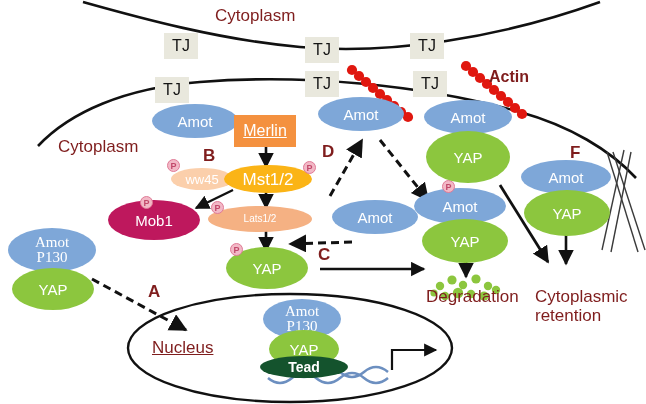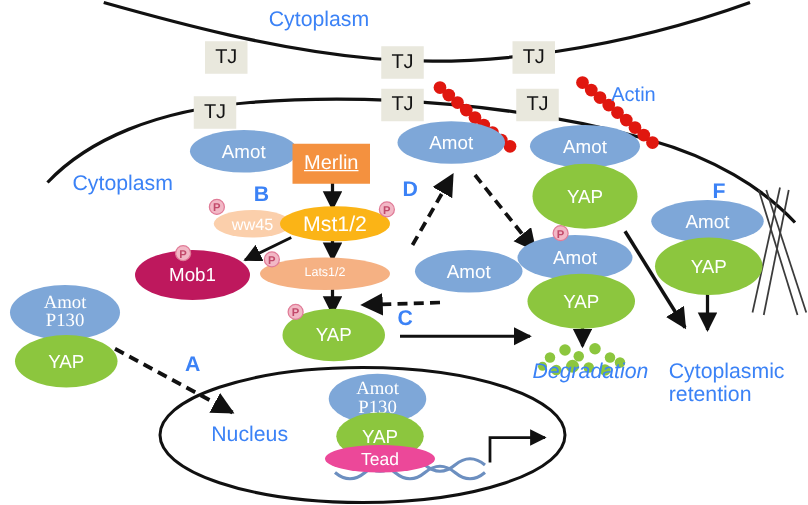--- a/index.html
+++ b/index.html
@@ -5,25 +5,25 @@
   html,body{margin:0;padding:0;background:#ffffff;}
   #stage{
     position:relative;
     width:646px;height:404px;
     background:#ffffff;
     overflow:hidden;
     font-family:"Liberation Sans", sans-serif;
   }
   #svgroot{position:absolute;left:0;top:0;width:646px;height:404px;}
 
-  .lbl{position:absolute;color:#3b82f6;white-space:nowrap;}
+  .lbl{position:absolute;color:#7f1d1d;white-space:nowrap;}
 
   
   .t-cytoplasm{font-size:17px;}
-  .t-actin{font-size:16px;}
+  .t-actin{font-size:16px;font-weight:bold;}
   .t-nucleus{font-size:17px;}
   .t-deg{font-size:17px;}
   .t-cytret{font-size:17px;line-height:19px;text-align:left;}
   .t-letter{font-size:17px;font-weight:bold;}
 
   
   .tj{
     position:absolute;
     background:#e9e8dd;
     color:#141414;
@@ -49,21 +49,21 @@
     color:#ffffff;
     text-align:center;
     line-height:1.0;
   }
   .el-amot{background:#7ea7d8;font-size:15px;}
   .el-yap{background:#8cc63e;font-size:15px;}
   .el-mob1{background:#be185d;font-size:15px;}
   .el-mst{background:#fbb416;font-size:17px;}
   .el-lats{background:#f5b183;font-size:10px;}
   .el-ww45{background:#fbcfab;font-size:13px;}
-  .el-tead{background:#ec4899;font-size:14px;}
+  .el-tead{background:#14532d;font-size:14px;font-weight:bold;}
   .el-serif{font-family:"Liberation Serif", serif;font-size:15px;}
 
   
   .pbadge{
     position:absolute;
     width:13px;height:13px;border-radius:50%;
     background:#f2b8c6;
     border:1.5px solid #e07b97;
     color:#c24a6b;
     font-size:9px;font-weight:bold;
@@ -172,22 +172,22 @@
   <div class="tj" style="left:164px;top:33px;width:34px;height:26px;">TJ</div>
   <div class="tj" style="left:305px;top:37px;width:34px;height:26px;">TJ</div>
   <div class="tj" style="left:410px;top:33px;width:34px;height:26px;">TJ</div>
   <div class="tj" style="left:155px;top:77px;width:34px;height:26px;">TJ</div>
   <div class="tj" style="left:305px;top:71px;width:34px;height:26px;">TJ</div>
   <div class="tj" style="left:413px;top:71px;width:34px;height:26px;">TJ</div>
 
   <div class="lbl t-cytoplasm" style="left:215px;top:6px;">Cytoplasm</div>
   <div class="lbl t-cytoplasm" style="left:58px;top:137px;">Cytoplasm</div>
   <div class="lbl t-actin" style="left:489px;top:68px;">Actin</div>
-  <div class="lbl t-nucleus" style="left:169px;top:338px;">Nucleus</div>
-  <div class="lbl t-deg" style="left:426px;top:287px;font-style:italic;">Degradation</div>
+  <div class="lbl t-nucleus" style="left:152px;top:338px;text-decoration:underline;">Nucleus</div>
+  <div class="lbl t-deg" style="left:426px;top:287px;">Degradation</div>
   <div class="lbl t-cytret" style="left:535px;top:287px;">
     <span>Cytoplasmic</span><br>
     <span>retention</span>
   </div>
 
   <div class="lbl t-letter" style="left:148px;top:282px;">A</div>
   <div class="lbl t-letter" style="left:203px;top:146px;">B</div>
   <div class="lbl t-letter" style="left:318px;top:245px;">C</div>
   <div class="lbl t-letter" style="left:322px;top:142px;">D</div>
   <div class="lbl t-letter" style="left:432px;top:140px;">E</div>

